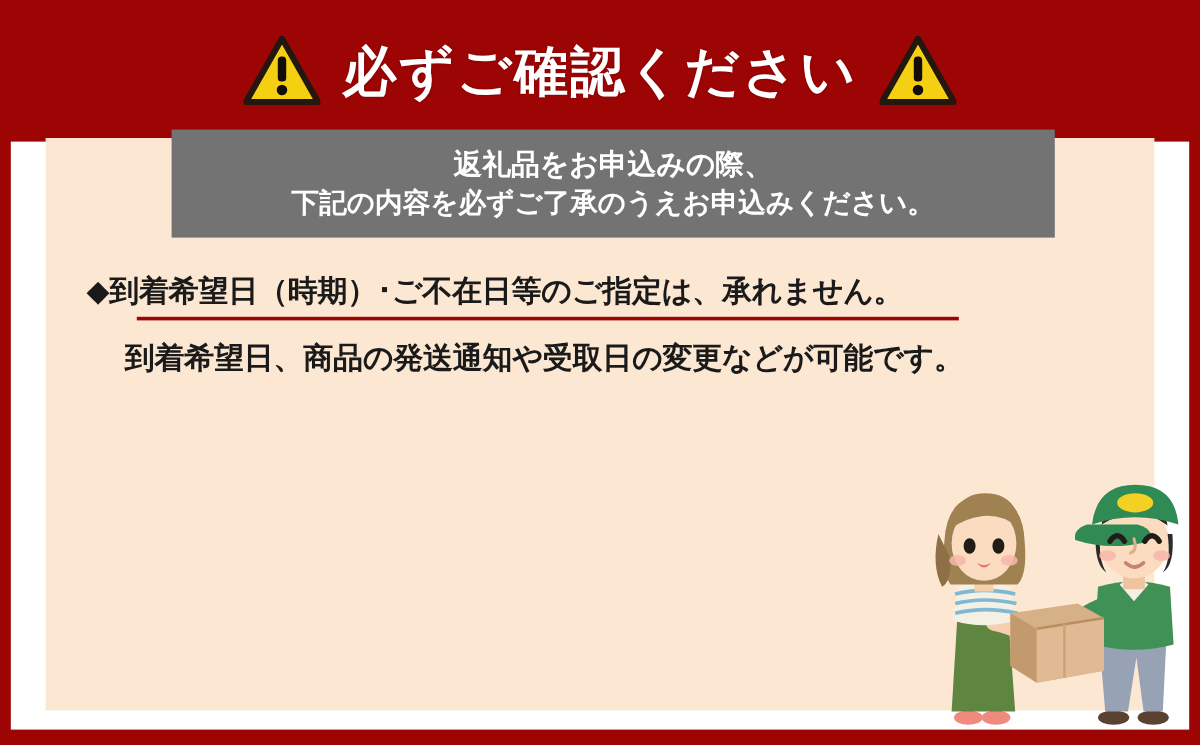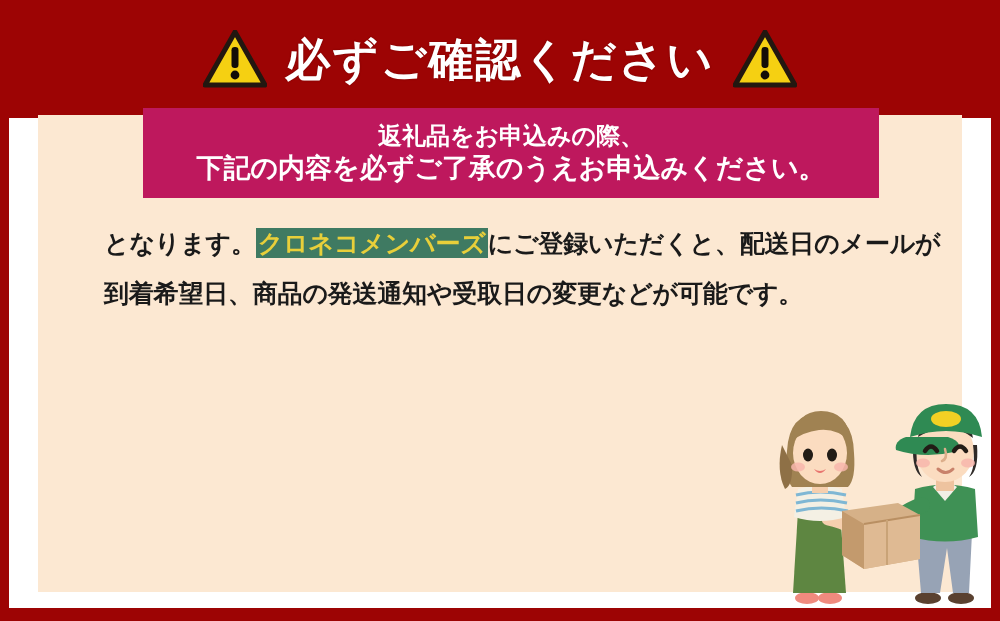--- a/index.html
+++ b/index.html
@@ -63,35 +63,35 @@
     background: #fce8d2;
   }
 
   
   .subhead {
     position: absolute;
     left: 134px;
     top: 108px;
     width: 736px;
     height: 90px;
-    background: #be185d;
+    background: #737373;
     display: flex;
     flex-direction: column;
     align-items: center;
     justify-content: center;
     gap: 2px;
   }
   .subhead-line {
     color: #ffffff;
     font-weight: bold;
     line-height: 1.22;
     white-space: nowrap;
   }
   .subhead-line.l1 { font-size: 24px; }
-  .subhead-line.l2 { font-size: 27px; }
+  .subhead-line.l2 { font-size: 23px; }
 
   
   .bullets {
     position: absolute;
     left: 63px;
     top: 218px;
     width: 860px;
   }
   .bullet {
     position: relative;
@@ -161,23 +161,26 @@
 
   <div class="body-panel"></div>
 
   <div class="subhead">
     <div class="subhead-line l1">返礼品をお申込みの際、</div>
     <div class="subhead-line l2">下記の内容を必ずご了承のうえお申込みください。</div>
   </div>
 
   <div class="bullets">
 
-
     <div class="bullet">
-      <div class="bline indent"><span>となります。</span><span class="hl">クロネコメンバーズ</span><span>にご登録いただくと、配送日のメールが</span></div>
+      <div class="bline">◆到着希望日（時期）･ご不在日等のご指定は、承れません。</div>
+      <div class="underline-rule"></div>
+    </div>
+
+    <div class="bullet">
       <div class="bline indent">到着希望日、商品の発送通知や受取日の変更などが可能です。</div>
     </div>
 
 
   </div>
 
   <div class="illustration">
     <svg width="230" height="215" viewBox="0 0 230 215">
 
       <g>

